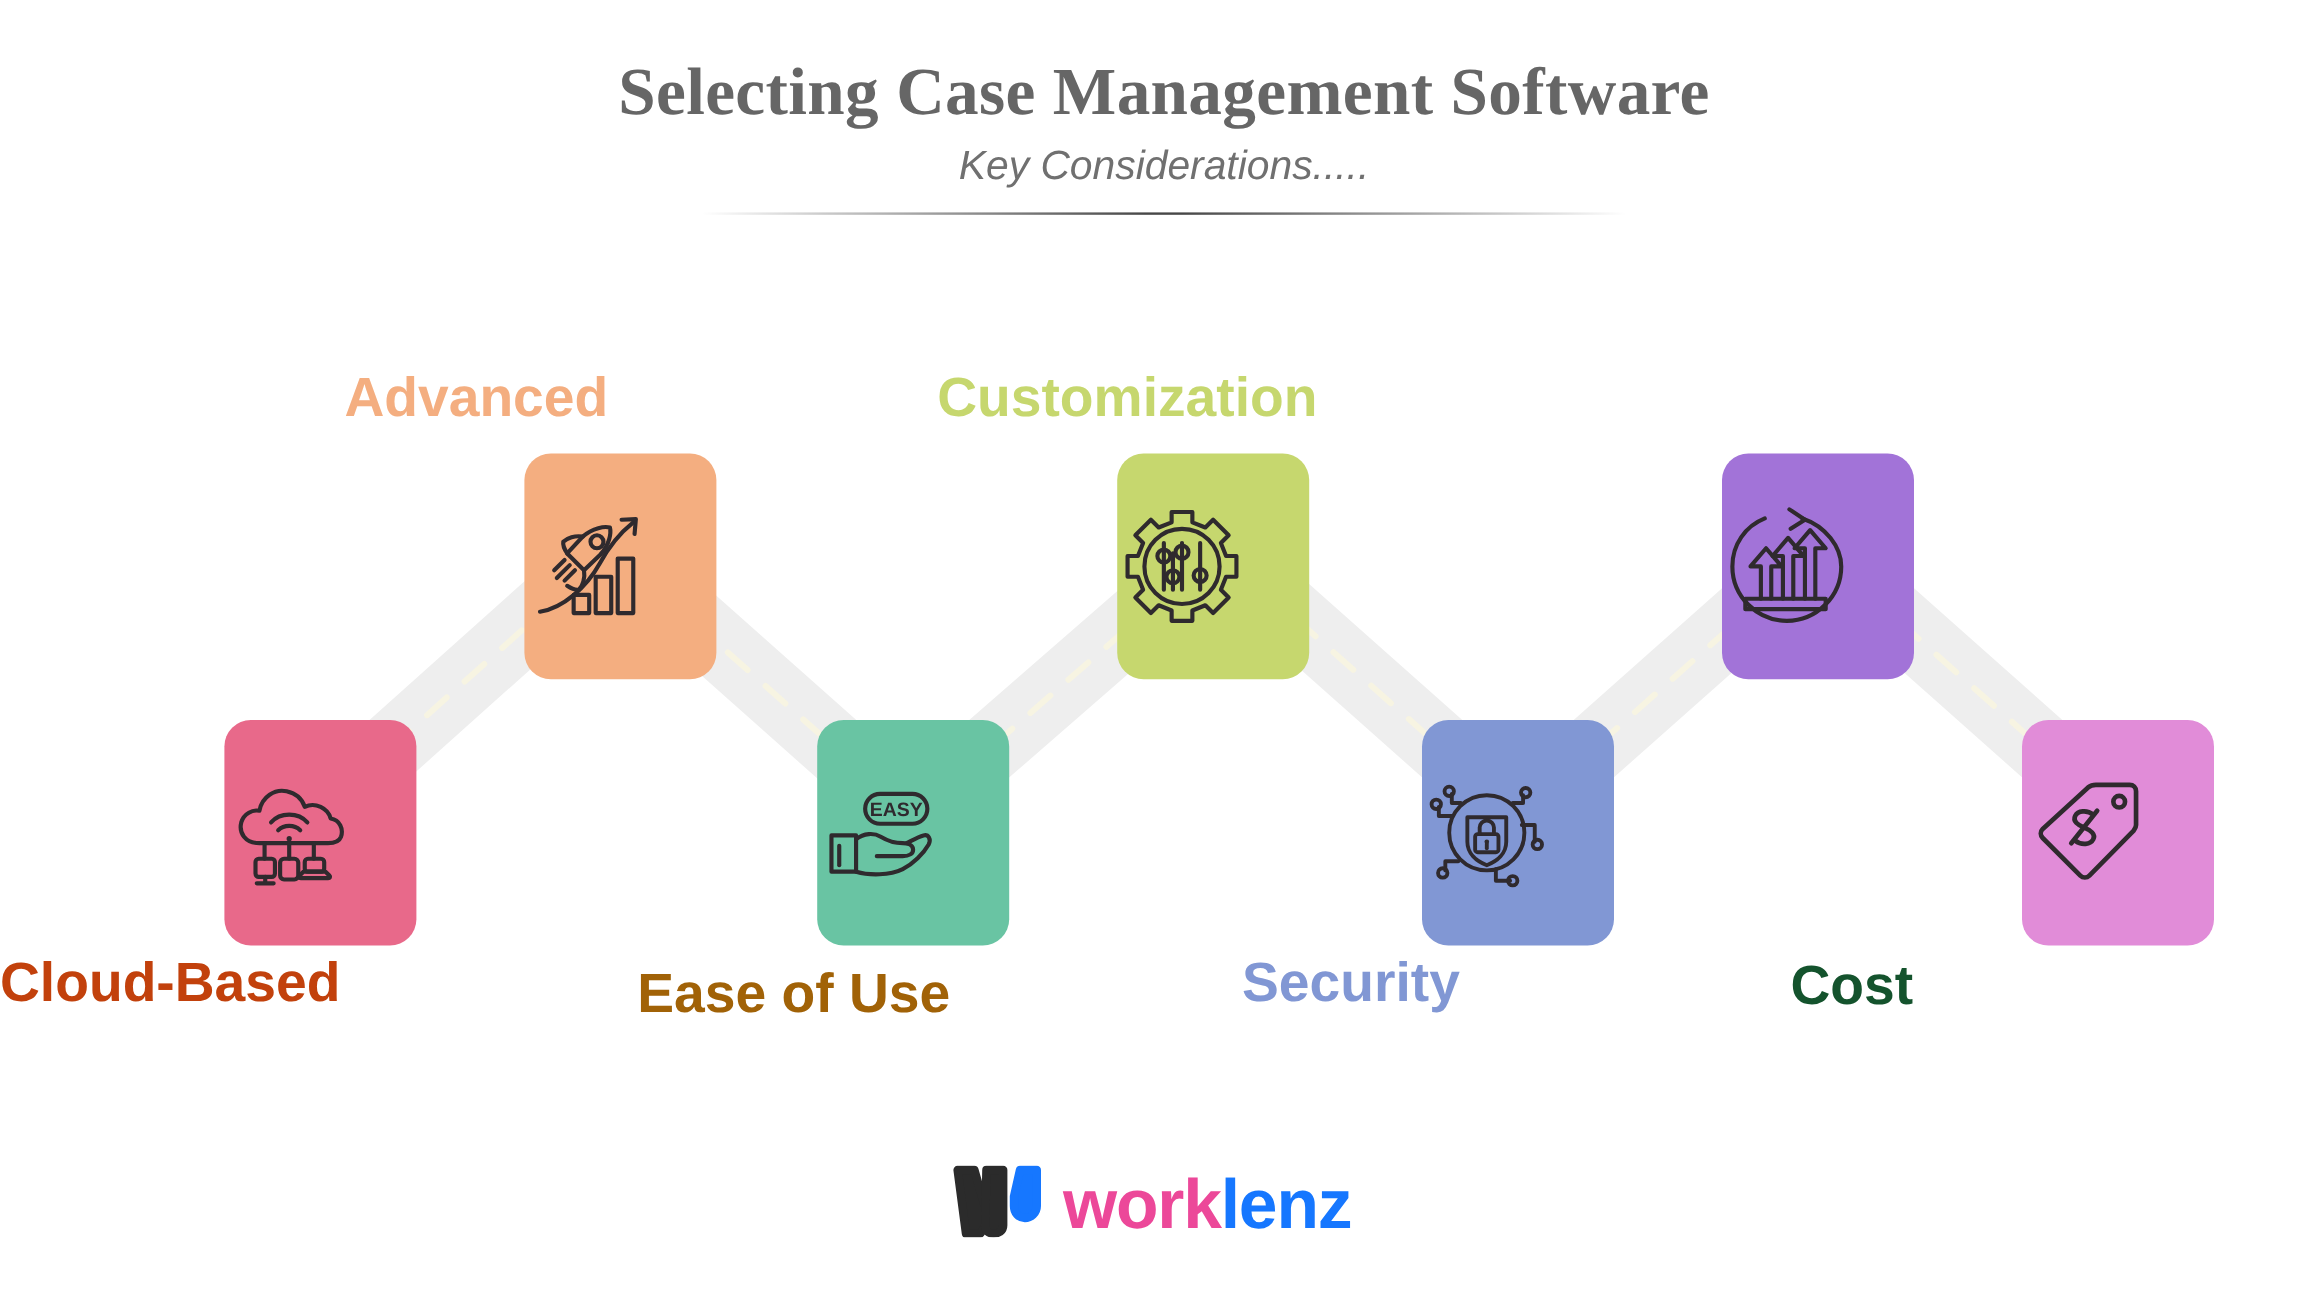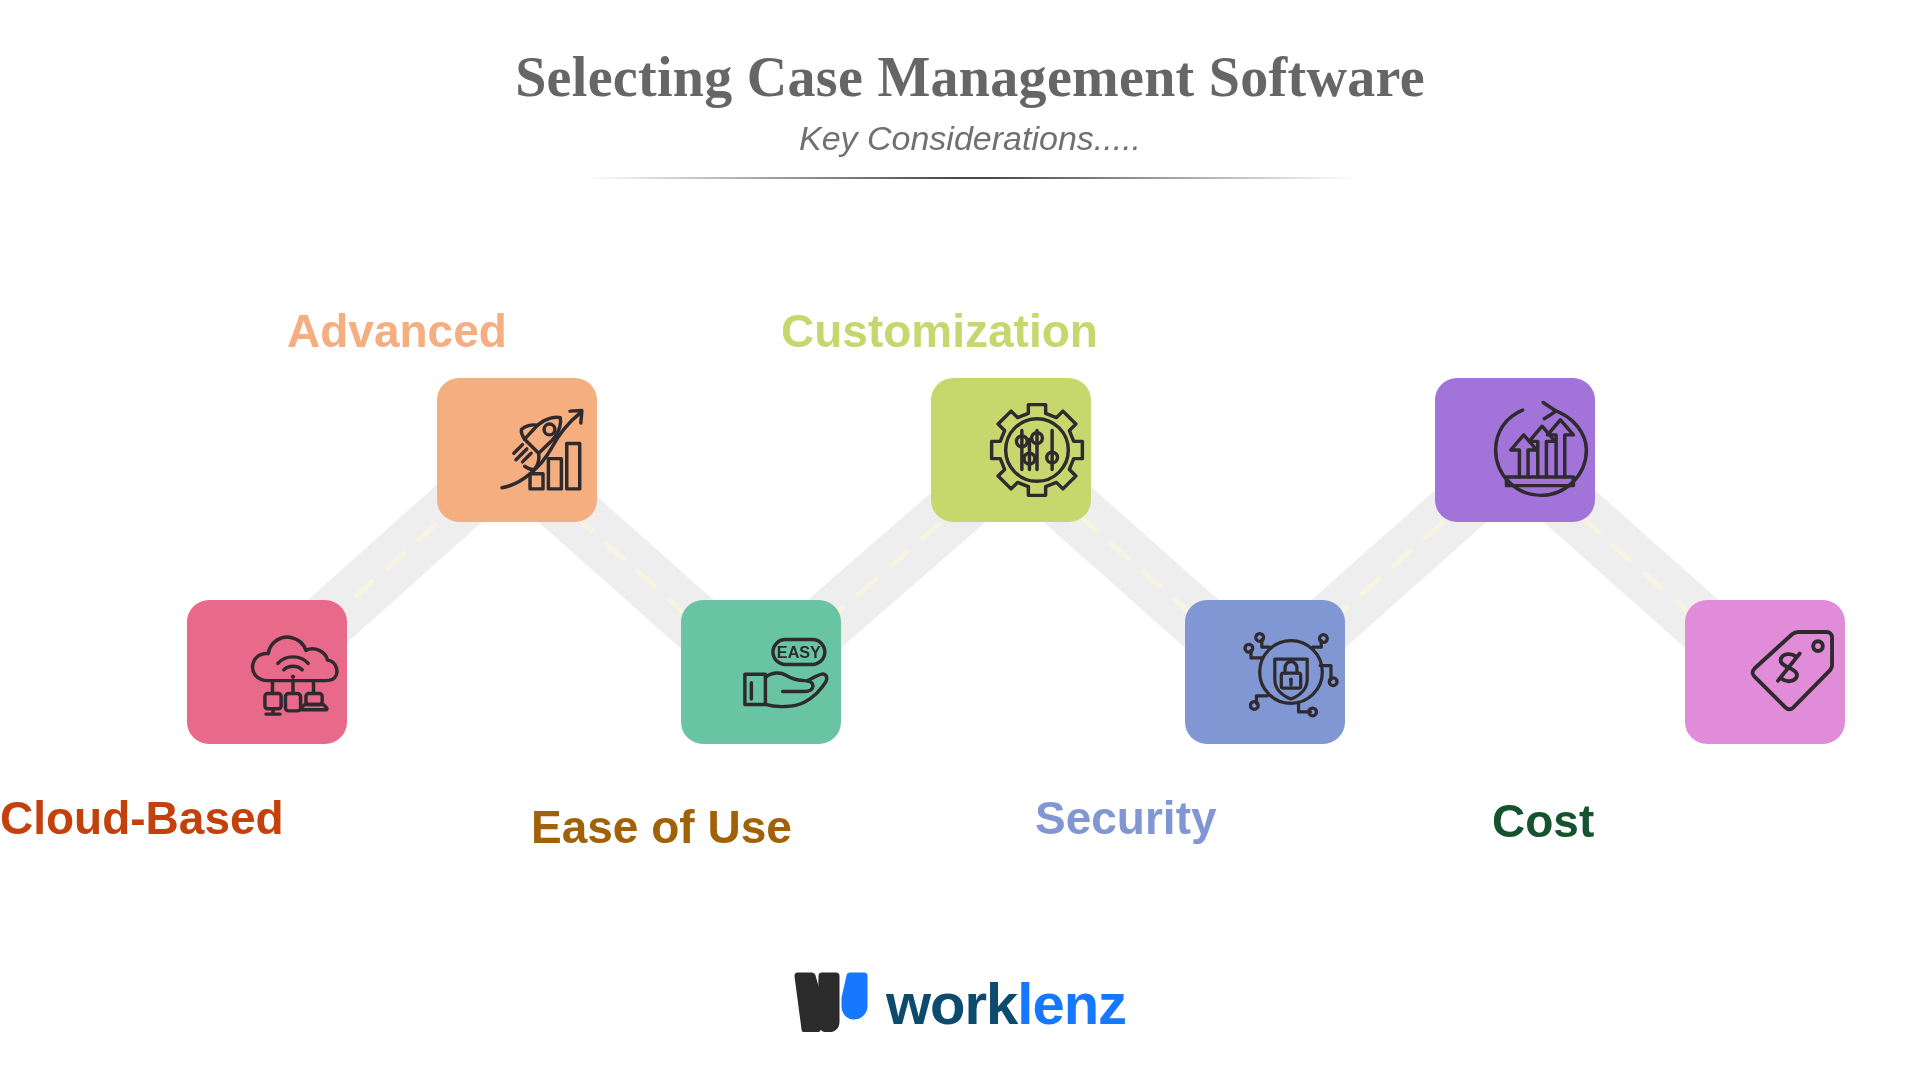--- a/index.html
+++ b/index.html
@@ -68,26 +68,26 @@
     position: absolute;
     left: 0; top: 0;
     width: 1920px;
     height: 700px;
     pointer-events: none;
   }
 
   .tile {
     position: absolute;
     width: 160px;
-    height: 144px;
+    height: 188px;
     border-radius: 22px;
     box-sizing: border-box;
     display: flex;
     align-items: center;
-    justify-content: flex-end;
+    justify-content: flex-start;
   }
   .tile svg { display: block; }
 
   .node-label {
     position: absolute;
     font-family: "Liberation Sans", sans-serif;
     font-weight: bold;
     font-size: 46px;
     line-height: 1;
     white-space: nowrap;
@@ -105,21 +105,21 @@
     justify-content: center;
     gap: 18px;
   }
   #logo-word {
     font-family: "Liberation Sans", sans-serif;
     font-weight: bold;
     font-size: 58px;
     letter-spacing: -1px;
     line-height: 1;
   }
-  .logo-dark { color: #0c4a6e; }
+  .logo-dark { color: #ec4899; }
   .logo-blue { color: #1677ff; }
 </style>
 </head>
 <body>
 
 <div id="header">
   <div id="title">Selecting Case Management Software</div>
   <div id="subtitle">Key Considerations.....</div>
   <div id="divider"></div>
 </div>

